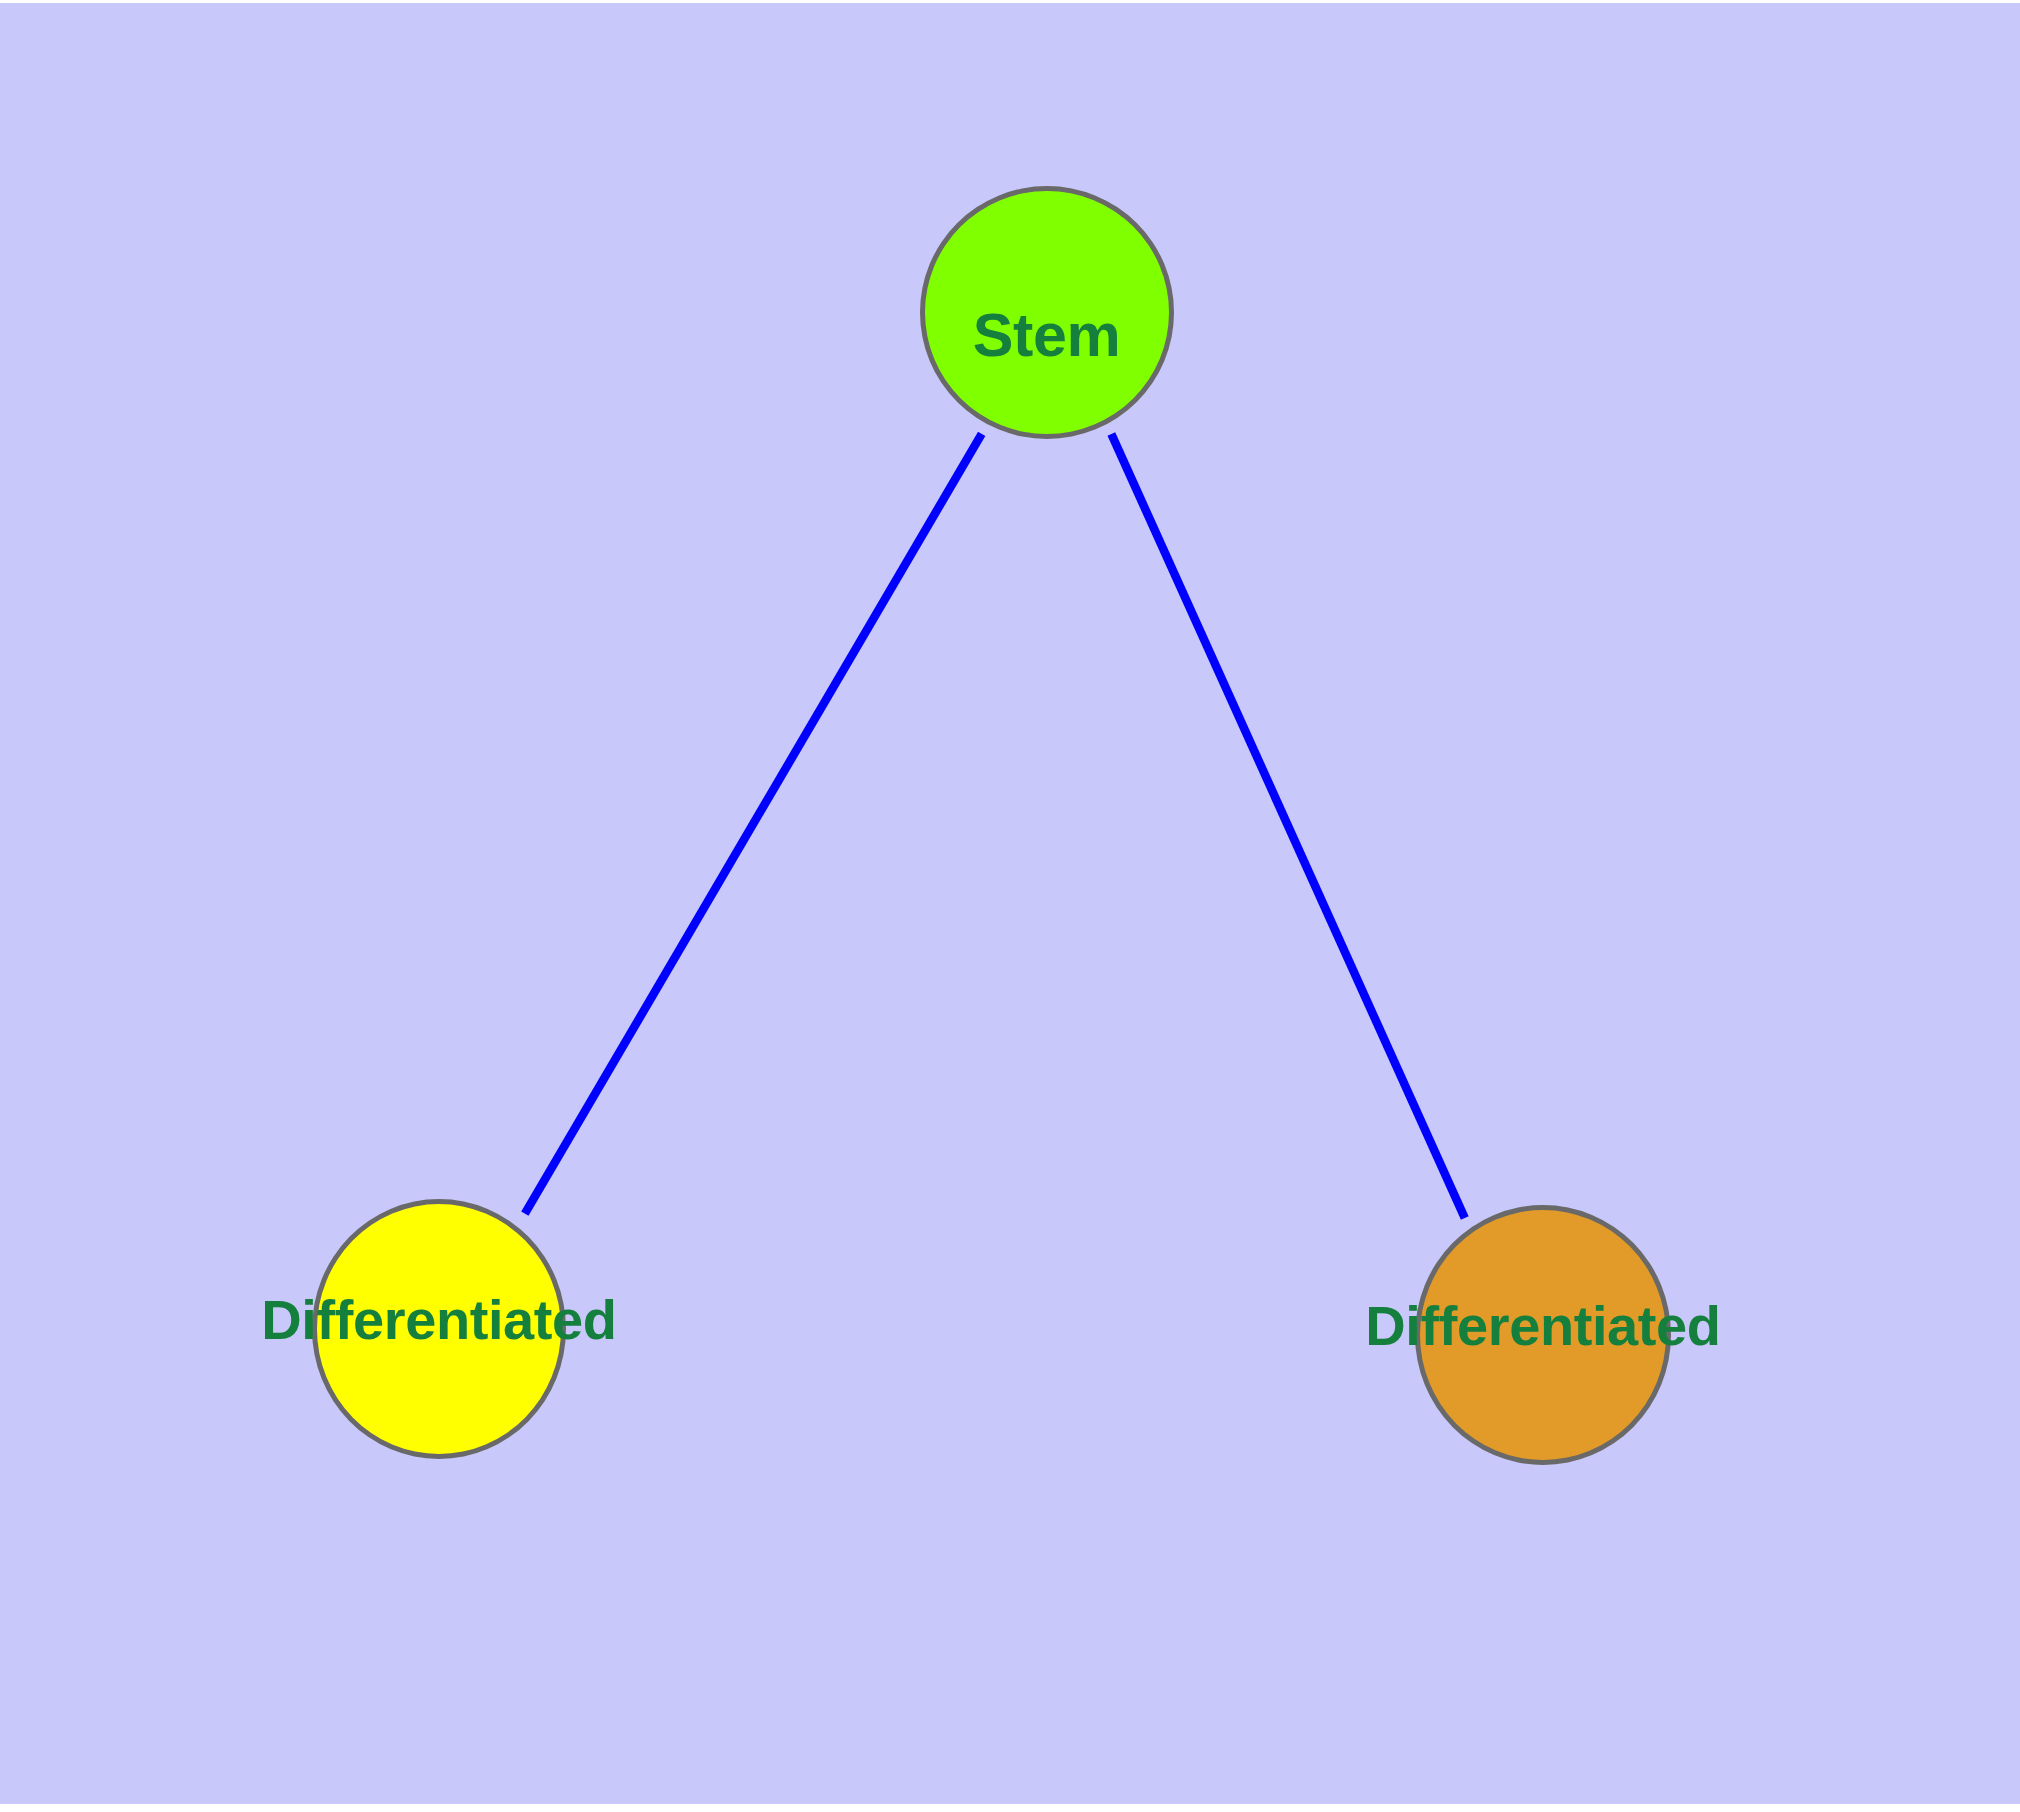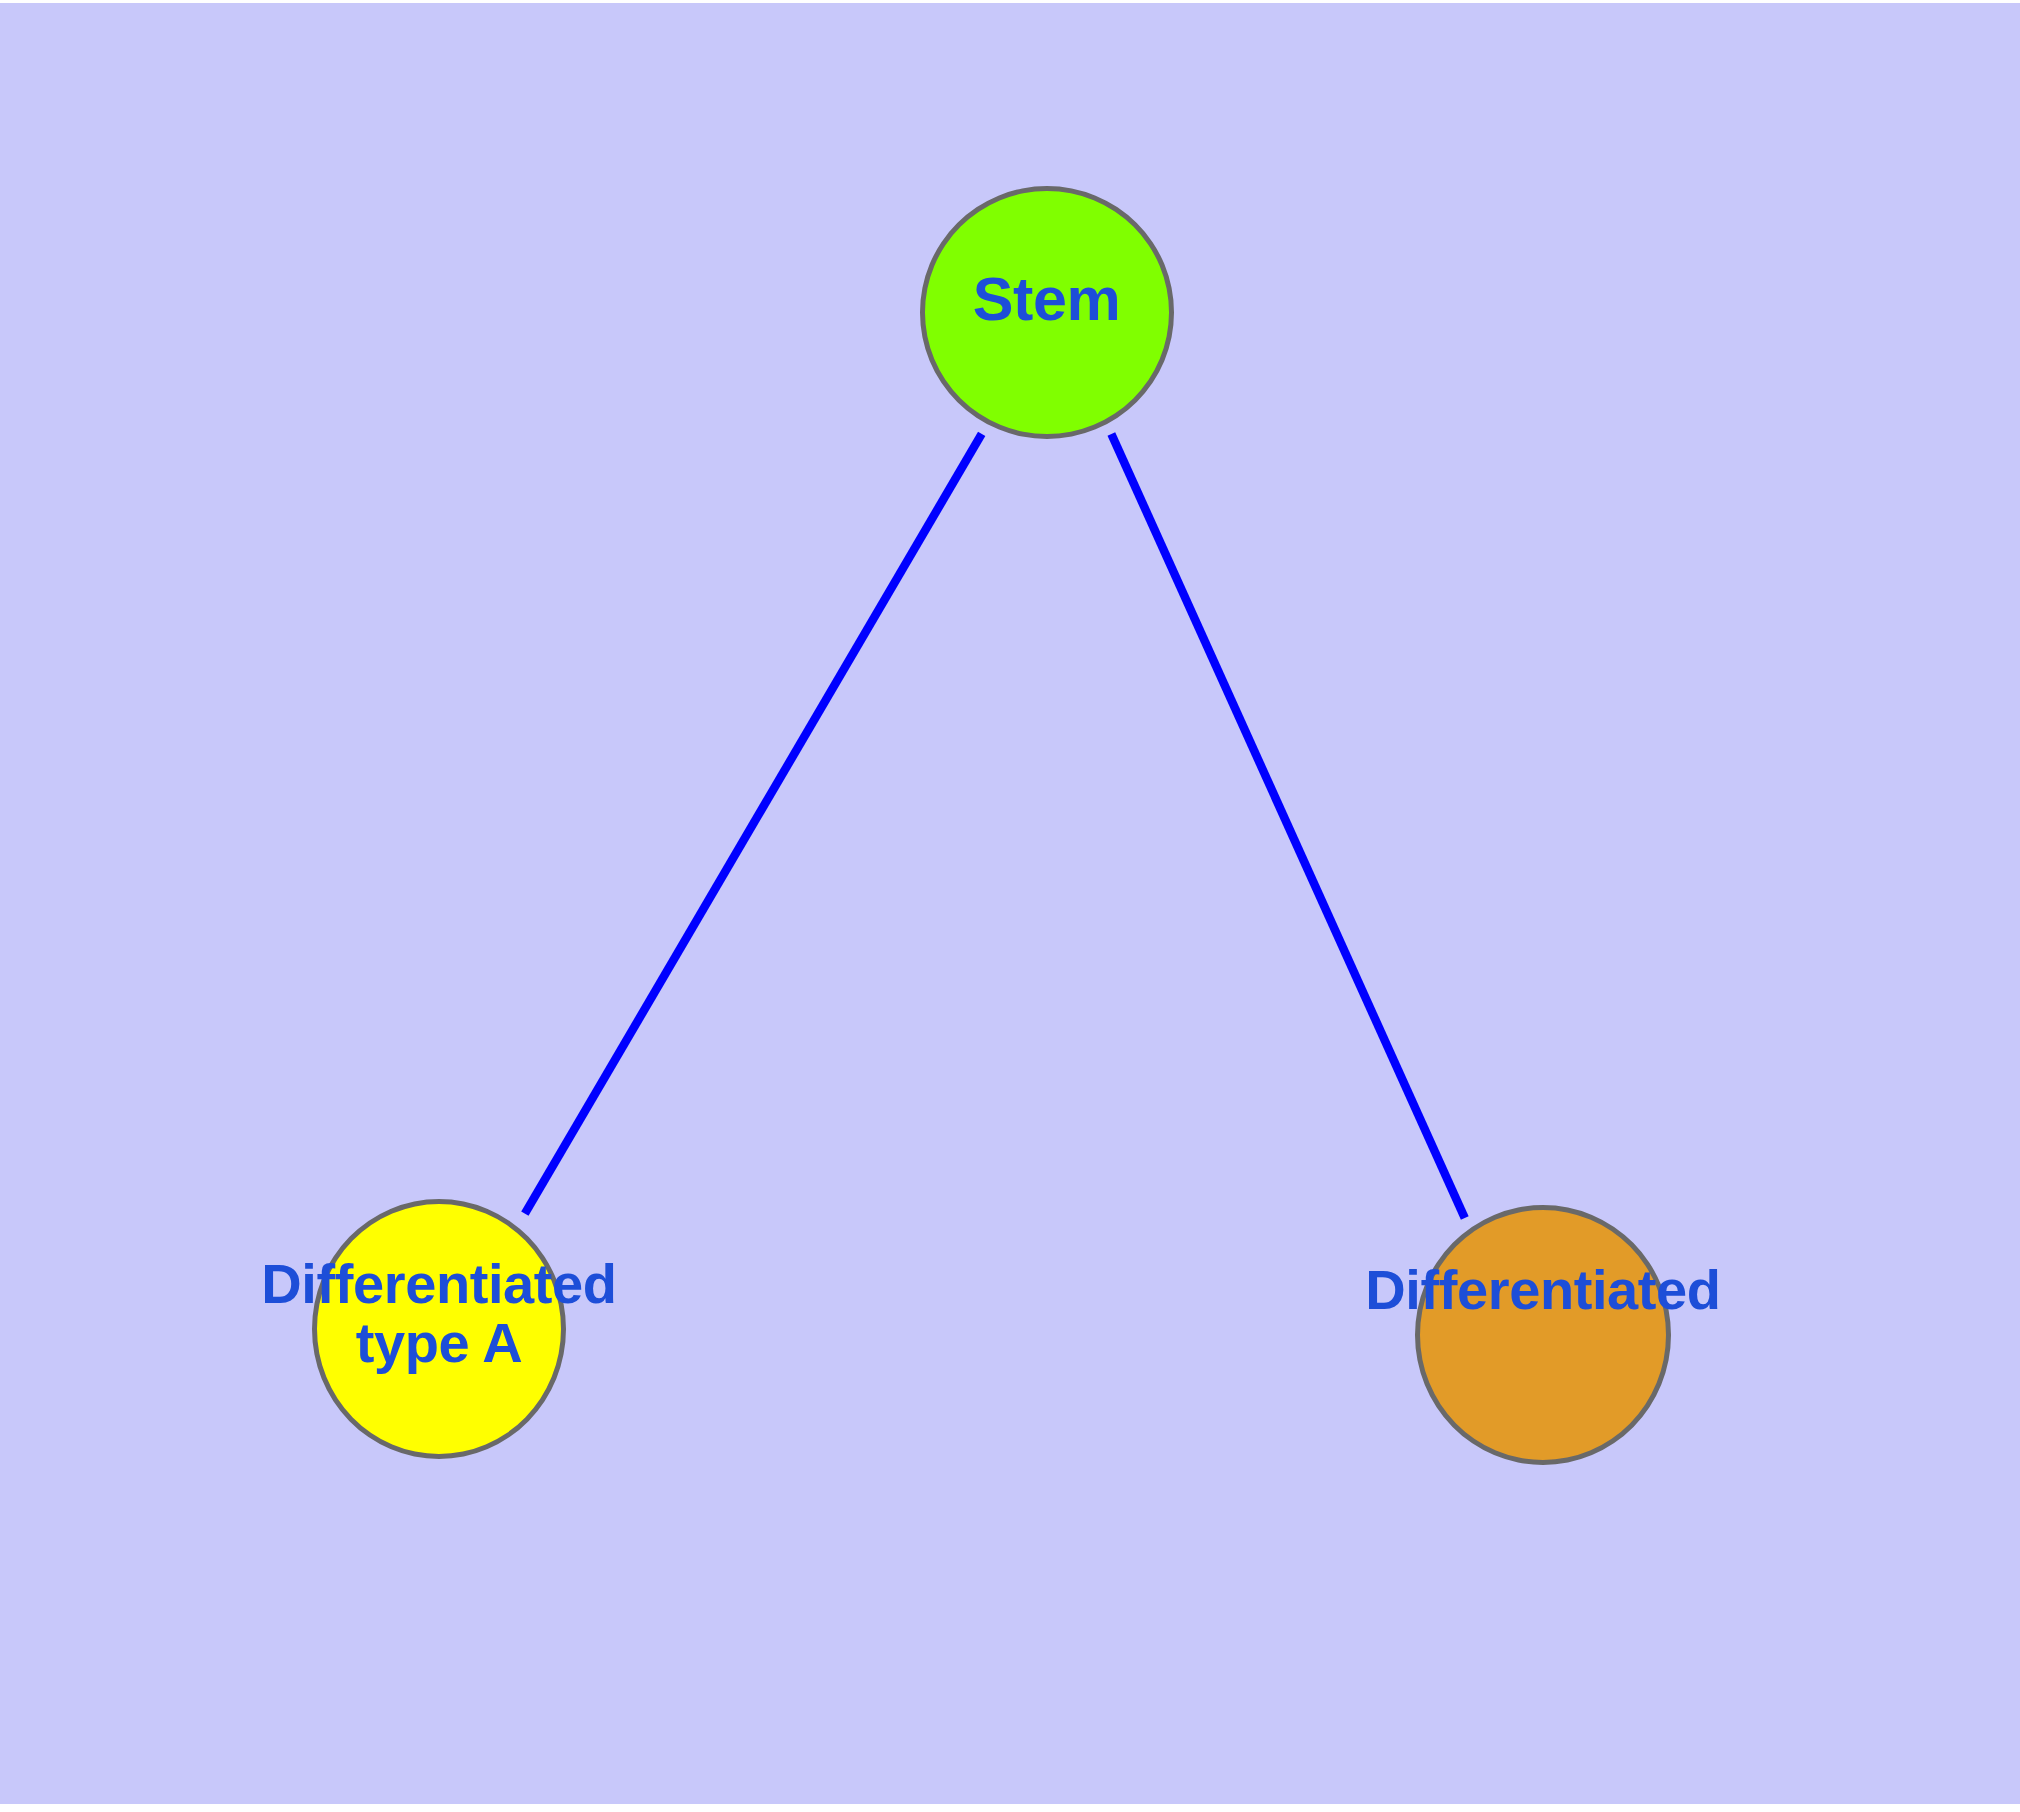--- a/index.html
+++ b/index.html
@@ -36,24 +36,25 @@
   }
   .node-shape {
     position: absolute;
     border-radius: 50%;
     box-sizing: border-box;
   }
   .node-label {
     position: absolute;
     text-align: center;
     font-weight: bold;
-    color: #1d4ed8;
+    color: #15803d;
     line-height: 1.06;
     white-space: nowrap;
     letter-spacing: -0.4px;
+    margin-top: 36px;
   }
   
   #stem-node-shape {
     left: 920px;
     top: 186px;
     width: 254px;
     height: 253px;
     background: #80ff00;
     border: 5.1px solid #696969;
   }
@@ -111,21 +112,20 @@
     <div id="stem-node-shape" class="node-shape"></div>
     <div id="stem-node-label" class="node-label">
       <span class="label-line">Stem</span>
     </div>
   </div>
 
   <div class="node-group">
     <div id="typea-node-shape" class="node-shape"></div>
     <div id="typea-node-label" class="node-label">
       <span class="label-line">Differentiated</span>
-      <span class="label-line">type A</span>
     </div>
   </div>
 
   <div class="node-group">
     <div id="typeb-node-shape" class="node-shape"></div>
     <div id="typeb-node-label" class="node-label">
       <span class="label-line">Differentiated</span>
     </div>
   </div>
 

